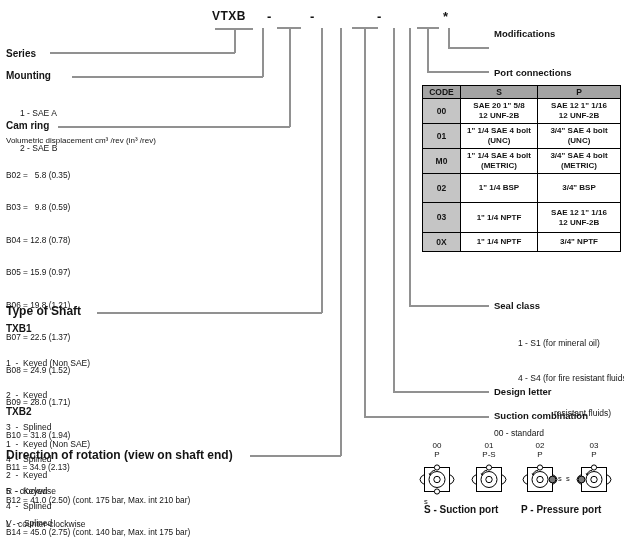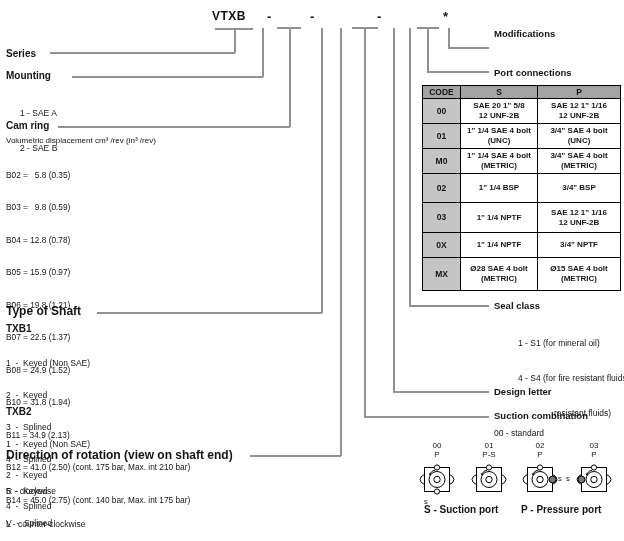--- a/index.html
+++ b/index.html
@@ -96,20 +96,21 @@
   <span class="abs sec-h" style="left:6px;top:120px;">Cam ring</span>
   <span class="abs sub" style="left:6px;top:136px;">Volumetric displacement cm³ /rev (in³ /rev)</span>
   <div class="list cam-list" style="left:6px;top:149px;">
     <div>B02 =   5.8 (0.35)</div>
     <div>B03 =   9.8 (0.59)</div>
     <div>B04 = 12.8 (0.78)</div>
     <div>B05 = 15.9 (0.97)</div>
     <div>B06 = 19.8 (1.21)</div>
     <div>B07 = 22.5 (1.37)</div>
     <div>B08 = 24.9 (1.52)</div>
+    <div>B09 = 28.0 (1.71)</div>
     <div>B10 = 31.8 (1.94)</div>
     <div>B11 = 34.9 (2.13)</div>
     <div>B12 = 41.0 (2.50) (cont. 175 bar, Max. int 210 bar)</div>
     <div>B14 = 45.0 (2.75) (cont. 140 bar, Max. int 175 bar)</div>
   </div>
 
   <span class="abs sec-h-lg" style="left:6px;top:304px;">Type of Shaft</span>
   <span class="abs txb-h" style="left:6px;top:323px;">TXB1</span>
   <div class="list txb1-list" style="left:6px;top:337px;">
     <div>1  -  Keyed (Non SAE)</div>
@@ -172,31 +173,24 @@
       <td class="codecell">02</td>
       <td>1" 1/4  BSP</td>
       <td>3/4"  BSP</td>
     </tr>
     <tr style="height:30px">
       <td class="codecell">03</td>
       <td>1" 1/4  NPTF</td>
       <td>SAE 12  1" 1/16
 12 UNF-2B</td>
     </tr>
-    <tr style="height:25px">
+    <tr style="height:19px">
       <td class="codecell">0X</td>
       <td>1" 1/4  NPTF</td>
       <td>3/4"  NPTF</td>
-    </tr>
-    <tr style="height:33px">
-      <td class="codecell">MX</td>
-      <td>Ø28 SAE 4 bolt
-(METRIC)</td>
-      <td>Ø15 SAE 4 bolt
-(METRIC)</td>
     </tr>
   </tbody>
     </table>
 
   <span class="abs sec-h-r" style="left:494px;top:300px;">Seal class</span>
   <div class="list seal-list" style="left:518px;top:316px;">
     <div>1 - S1 (for mineral oil)</div>
     <div>4 - S4 (for fire resistant fluids)</div>
     <div class="indent">resistant fluids)</div>
   </div>

